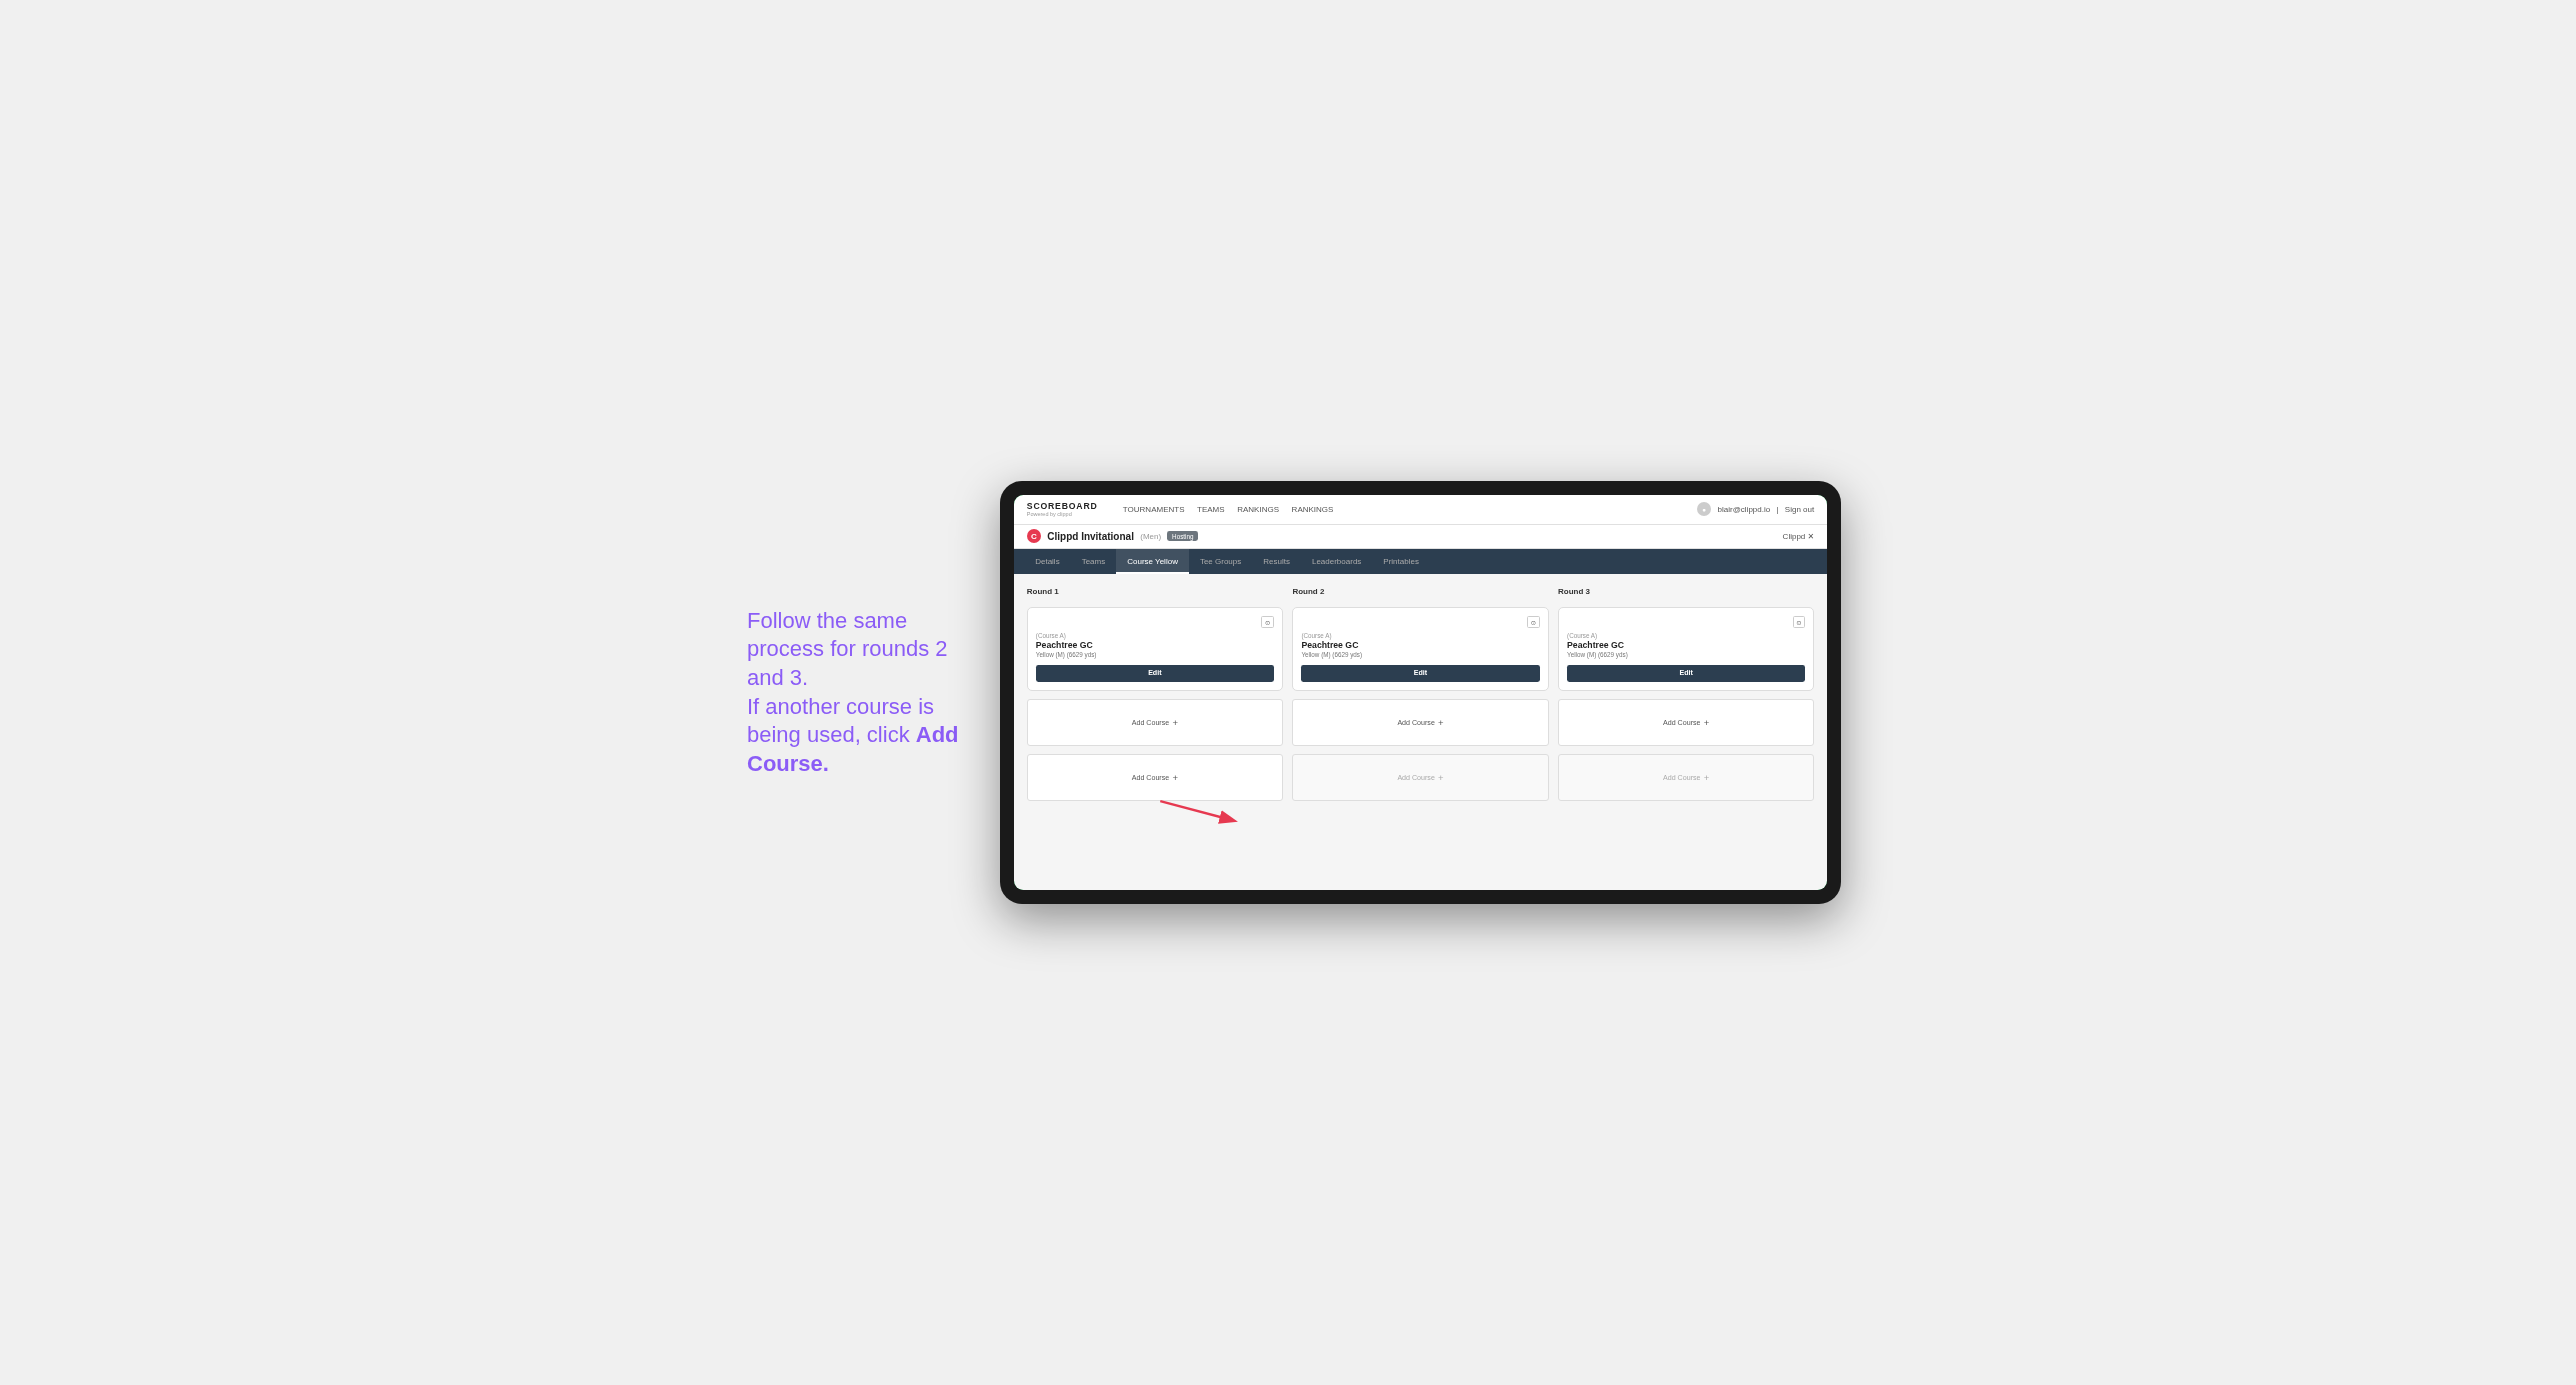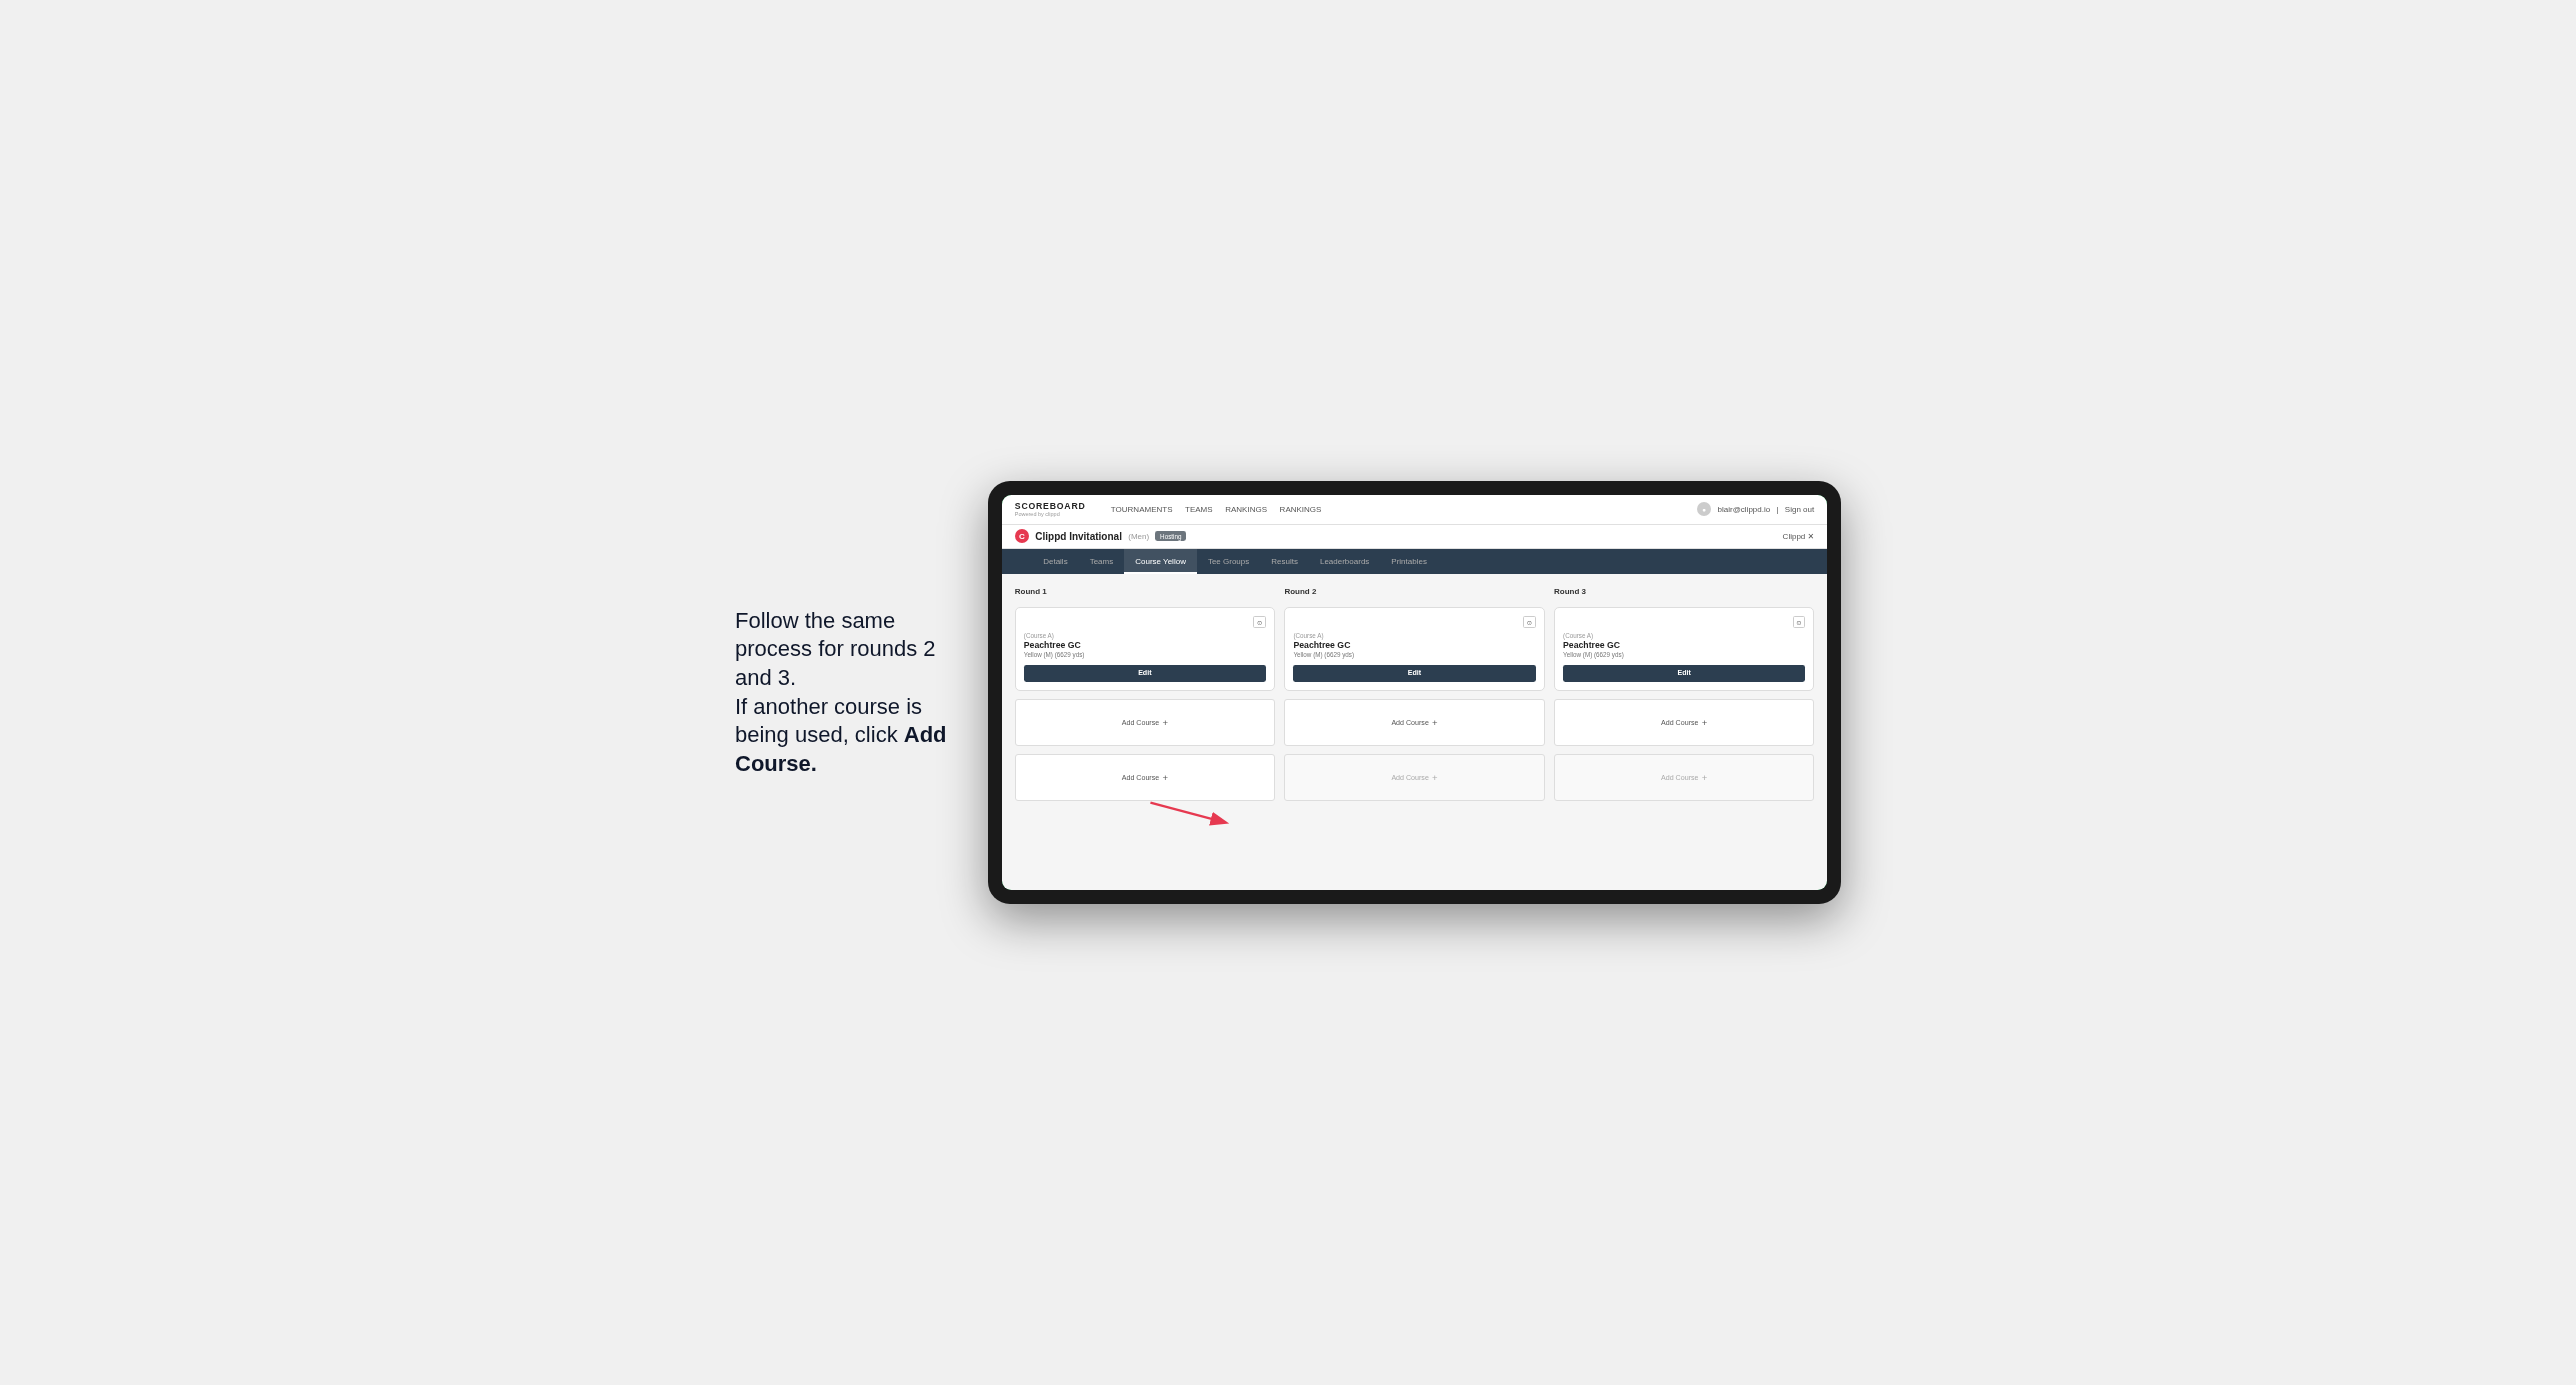--- a/index.html
+++ b/index.html
@@ -18,21 +18,22 @@
       align-items: center;
       gap: 32px;
       width: 100%;
       max-width: 1106px;
     }
 
     .instruction-text {
       flex: 0 0 221px;
       font-size: 22px;
       line-height: 1.3;
-      color: #0f172a;
+      color: #8b5cf6;
+      margin-left: 12px;
     }
 
     .instruction-text strong {
       font-weight: 900;
     }
 
     .tablet-frame {
       flex: 1;
       background: #1a1a1a;
       border-radius: 22px;
@@ -167,21 +168,21 @@
     .cancel-btn {
       font-size: 8px;
       color: #555;
       cursor: pointer;
     }
 
     
     .tab-bar {
       background: #2c3e50;
       display: flex;
-      padding: 0 30px;
+      padding: 0 10px;
     }
 
     .tab-item {
       padding: 8px 11px;
       font-size: 8px;
       color: #aaa;
       cursor: pointer;
       position: relative;
     }
 

